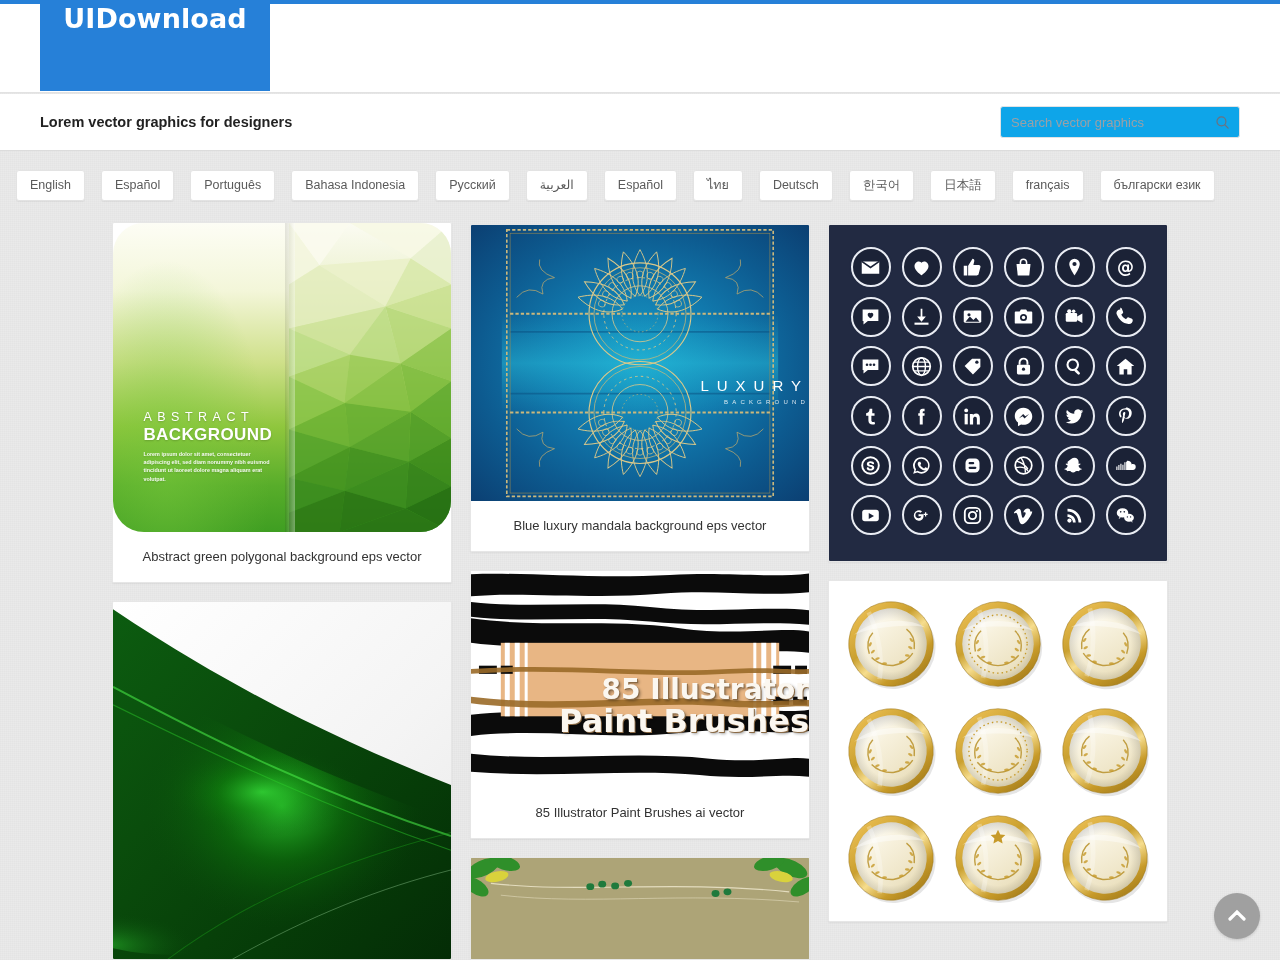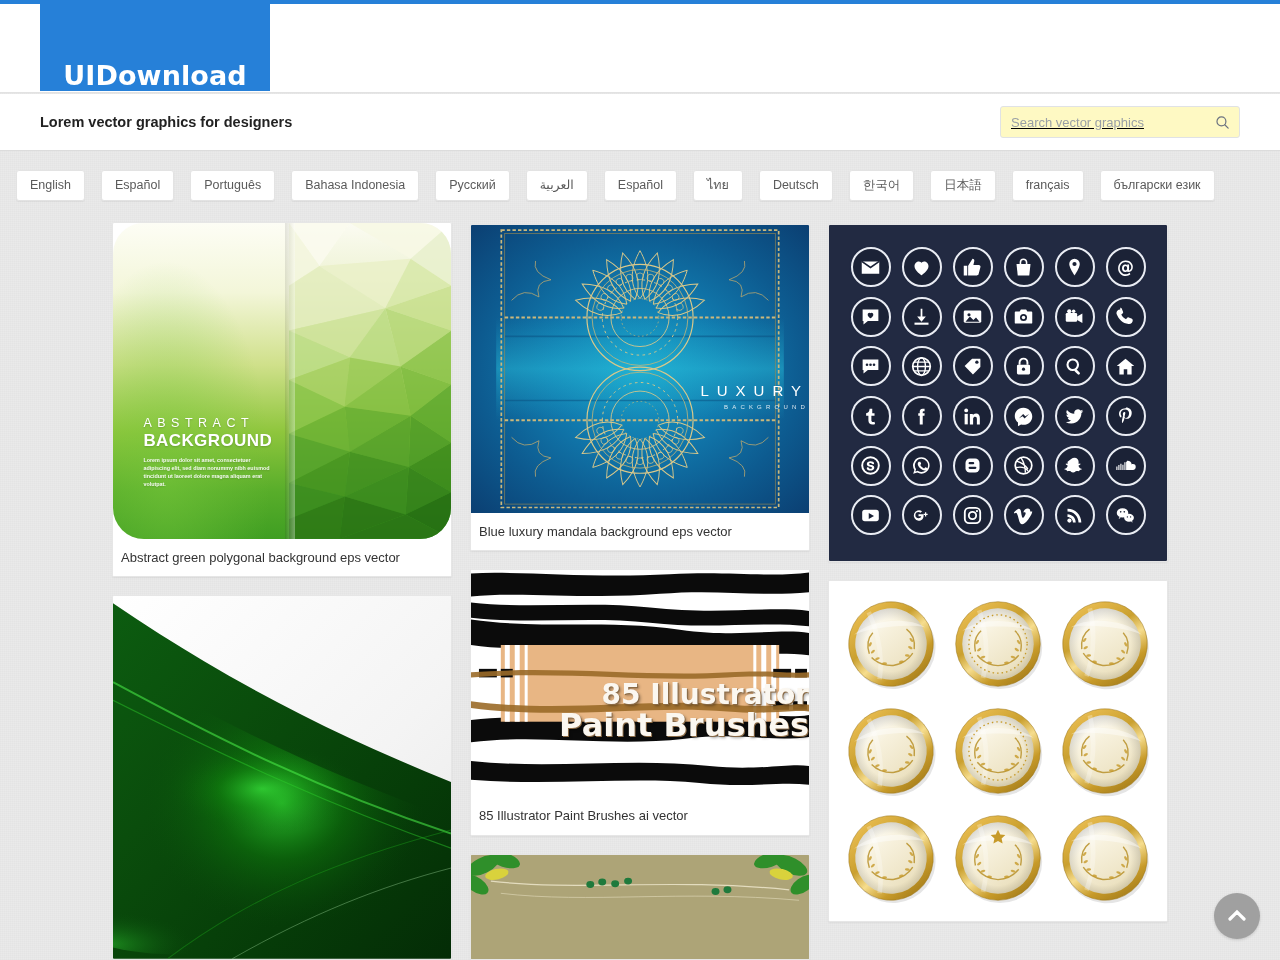--- a/index.html
+++ b/index.html
@@ -19,41 +19,41 @@
   
   .top-rule{ position:absolute; top:0; left:0; width:1280px; height:4px; background:#2680d8; z-index:6; }
 
   
   .header{
     position:absolute; top:0; left:0; width:1280px; height:93px;
     background:#fff; border-bottom:1px solid #e2e2e2; z-index:5;
   }
   .logo{
     position:absolute; left:40px; top:3px; width:230px; height:88px;
-    background:#2680d8; display:flex; align-items:flex-end; justify-content:center;
+    background:#2680d8; display:flex; align-items:flex-start; justify-content:center;
   }
   .logo-text{
     color:#fff; font-size:27px; font-weight:700; letter-spacing:.1px;
     font-family:"DejaVu Sans", sans-serif;
   }
 
   
   .subheader{
     position:absolute; top:94px; left:0; width:1280px; height:57px;
     background:#fff; border-bottom:1px solid #dcdcdc; z-index:5;
   }
   .tagline{
     position:absolute; left:40px; top:50%; transform:translateY(-50%);
     font-size:14.5px; font-weight:700; color:#222;
   }
   .search-wrap{
     position:absolute; right:40px; top:50%; transform:translateY(-50%);
-    width:240px; height:32px; background:#fef9c3;
+    width:240px; height:32px; background:#0ea5e9;
     border:1px solid #e0e2e5; border-radius:3px;
-    display:flex; align-items:flex-end;text-decoration:underline;
+    display:flex; align-items:flex-end;
   }
   .search-input{
     flex:1; border:none; outline:none; background:transparent;
     font-family:"Liberation Sans", sans-serif; font-size:13px; color:#444;
     padding:0 6px 0 10px; height:100%;
   }
   .search-input::placeholder{ color:#9aa0a6; }
   .search-btn{
     width:34px; height:100%; border:none; background:transparent; cursor:pointer;
     display:flex; align-items:center; justify-content:center;
@@ -81,22 +81,22 @@
   .col-mid{ margin-top:2px; }
   .col-right{ margin-top:2px; }
 
   .card{
     background:#fff; border:1px solid #e6e6e6; border-radius:2px;
     box-shadow:0 1px 2px rgba(0,0,0,.06); overflow:hidden;
     display:flex; flex-direction:column; cursor:pointer;
   }
   .thumb{ width:100%; position:relative; overflow:hidden; display:block; }
   .caption{
-    font-size:13px; color:#333; text-align:left;
-    padding:11px 8px; line-height:1.2; background:#fff;
+    font-size:13px; color:#333; text-align:center;
+    padding:17px 8px; line-height:1.2; background:#fff;
   }
 
   
   .art-poly{ height:352px; background:#fff; position:relative;border-radius:31px; }
   .art-poly .left{
     position:absolute; left:0; top:0; width:52%; height:100%;
     background:linear-gradient(180deg,#fdfdf5 0%,#f3f6d9 22%,#cfe08a 45%,#8fc63d 66%,#58ad2a 85%,#3f9e22 100%);
     filter:blur(.2px);
   }
   .art-poly .left::after{

